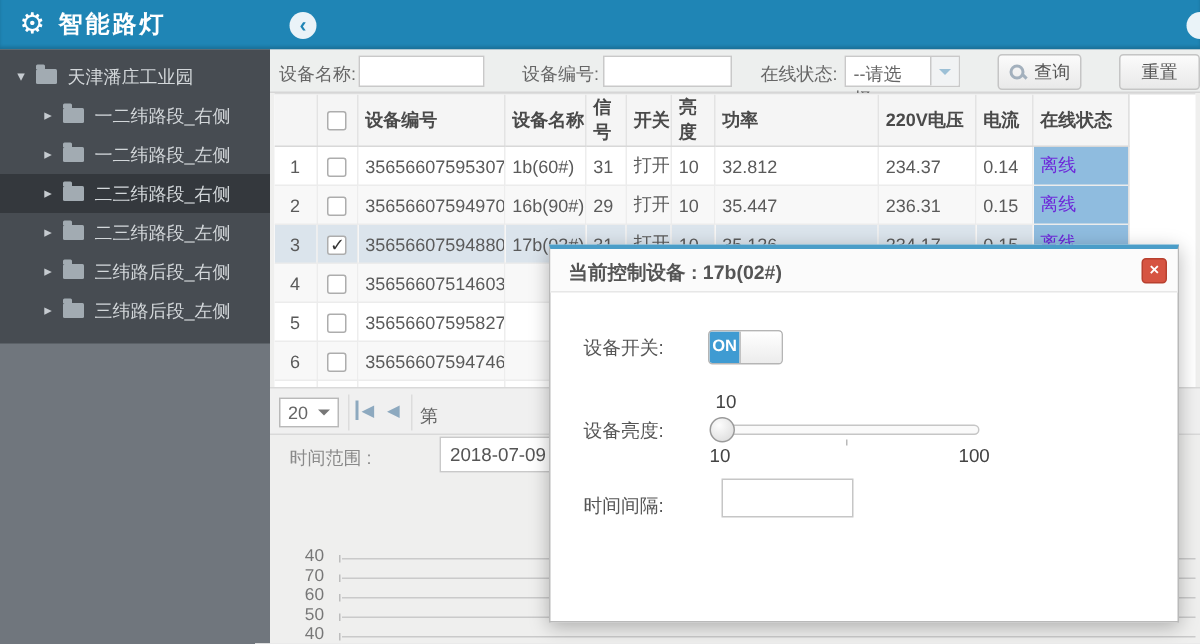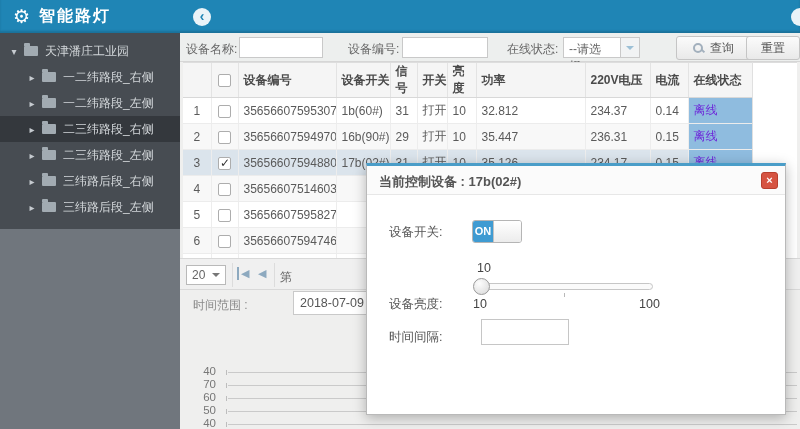--- a/index.html
+++ b/index.html
@@ -145,21 +145,21 @@
   <div class="filterbar">
     <span class="flabel" style="left:6px;">设备名称:</span>
     <input class="finput" style="left: 59px; width: 84px;" value="">
     <span class="flabel" style="left:168px;">设备编号:</span>
     <input class="finput" style="left: 222px; width: 86px;" value="">
     <span class="flabel" style="left:327px;">在线状态:</span>
     <div class="combo" style="left:383px;">
       <span class="combo-text">--请选择--</span>
       <span class="combo-arrow"></span>
     </div>
-    <button class="fbtn" style="left:496px; width:75px;font-family:Liberation Serif, serif;">
+    <button class="fbtn" style="left:485px; width:56px;font-family:Liberation Serif, serif;">
       <span class="mag"></span>
       <span>查询</span>
     </button>
     <button class="fbtn" style="left:566px; width:54px;">
       <span>重置</span>
     </button>
   </div>
 
   <div class="table-panel">
     <table class="grid">
@@ -174,21 +174,21 @@
           <col style="width:109px">
         <col style="width:65px">
           <col style="width:38px">
           <col style="width:64px">
       </colgroup>
       <tbody>
           <tr>
         <th class="c"></th>
         <th class="c"><span class="cb"></span></th>
         <th>设备编号</th>
-        <th>设备开关</th>
+        <th>设备名称</th>
         <th>信号</th>
         <th>开关</th>
         <th>亮度</th>
         <th>功率</th>
         <th>220V电压</th>
         <th>电流</th>
         <th>在线状态</th>
       </tr>
       <tr>
         <td class="c">1</td>
@@ -324,21 +324,21 @@
     <div class="modal-header">
       <span class="modal-title">当前控制设备 : 17b(02#)</span>
       <span class="modal-close">×</span>
     </div>
     <span class="m-label" style="top:58px;">设备开关:</span>
     <div class="toggle">
       <span class="toggle-on">ON</span>
       <span class="toggle-knob"></span>
     </div>
     <span class="slider-value">10</span>
-    <span class="m-label" style="top:130px;">设备亮度:</span>
+    <span class="m-label" style="top:113px;">设备亮度:</span>
     <div class="slider-track"></div>
     <div class="slider-handle"></div>
     <div class="slider-midtick"></div>
     <span class="slider-min">10</span>
     <span class="slider-max">100</span>
     <span class="m-label" style="top:163px;">时间间隔:</span>
     <input class="interval-input" value="" style="">
   </div>
 
 </div>

